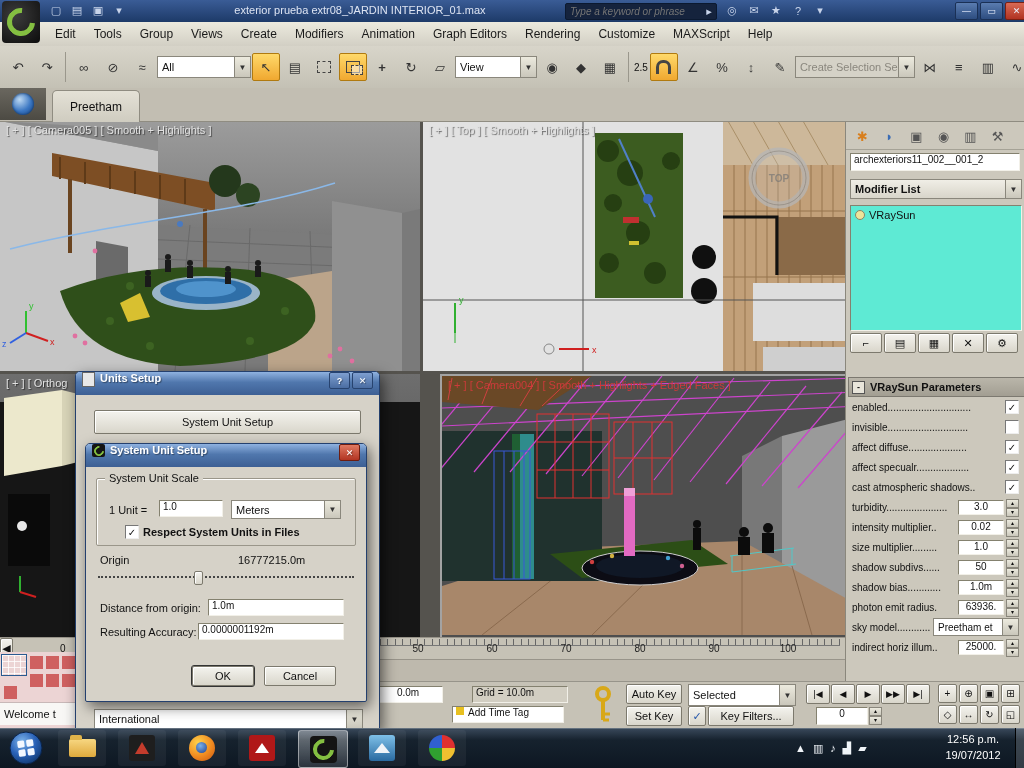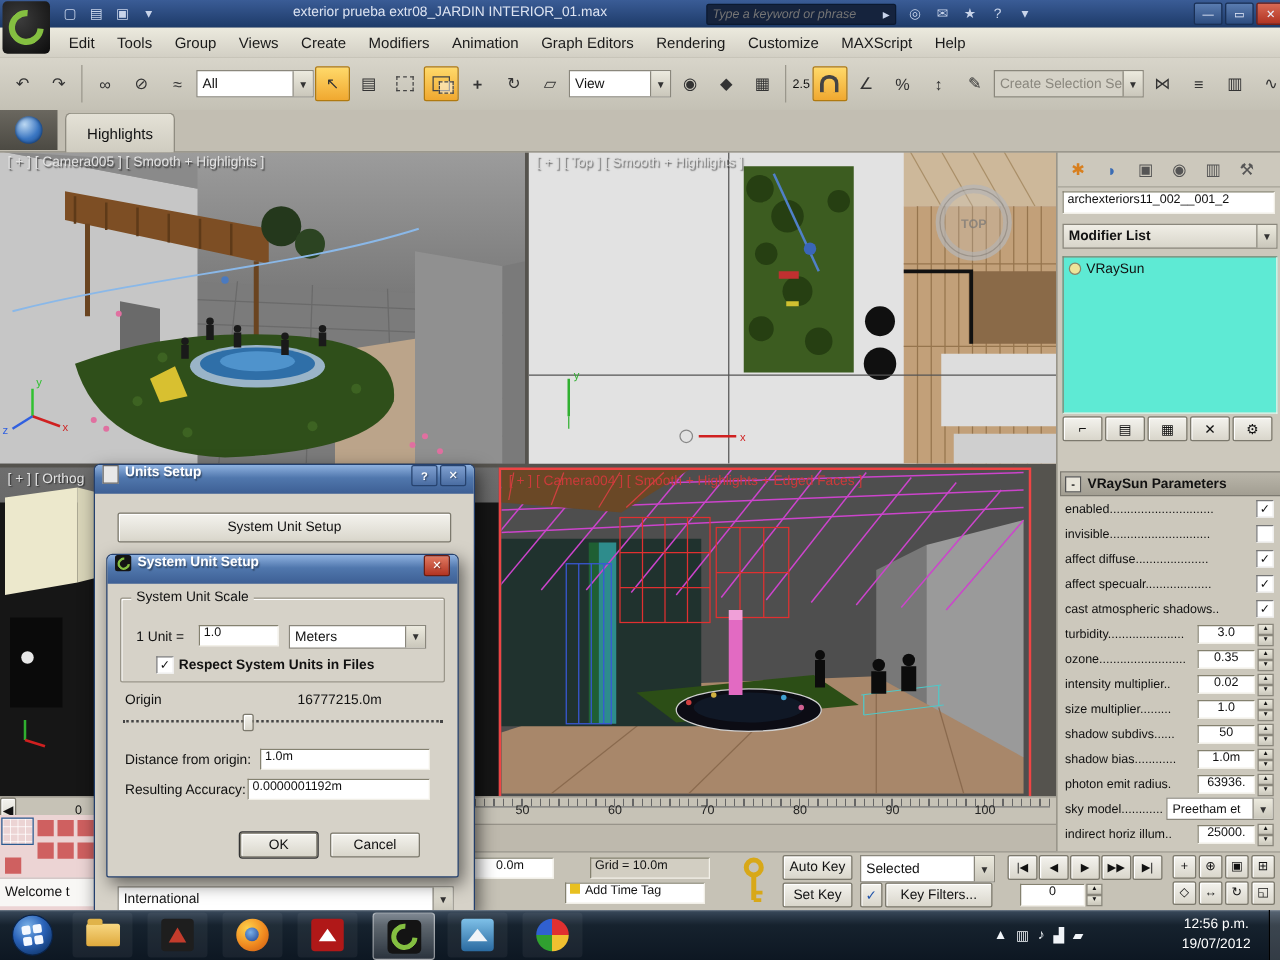--- a/index.html
+++ b/index.html
@@ -39,21 +39,21 @@
   #globe-btn{left:0;top:0;width:46px;height:32px;background:linear-gradient(#6a675f,#4c4a43);display:flex;align-items:center;justify-content:center;cursor:pointer}
   #globe-btn .g{width:22px;height:22px;border-radius:50%;background:radial-gradient(circle at 35% 30%,#bcd8f2,#3a76c2 55%,#1c4a8a);box-shadow:inset 0 0 3px #0a2a55}
   #flytab{left:52px;top:2px;width:86px;height:31px;background:linear-gradient(#e4e1d6,#cfccc0);border:1px solid #8f8c81;border-bottom:none;border-radius:5px 5px 0 0;display:flex;align-items:center;justify-content:center;font-size:12px;cursor:pointer}
   
   #vp-wrap{left:0;top:121px;width:845px;height:516px;background:#55534e;z-index:1}
   .vp{position:absolute;overflow:hidden;cursor:crosshair}
   .vp-label{position:absolute;top:3px;left:6px;font-size:11px;color:#e2e2e2;text-shadow:1px 1px 1px rgba(0,0,0,.55);cursor:pointer;white-space:nowrap}
   #vp-tl{left:0;top:0;width:420px;height:250px;background:linear-gradient(#9c9c9c,#7a7a7a 45%,#5f5f5f)}
   #vp-tr{left:423px;top:0;width:422px;height:250px;background:#bdbdbd}
   #vp-bl{left:0;top:253px;width:420px;height:263px;background:linear-gradient(#6e6e6e,#3c3c3c)}
-  #vp-br{left:399px;top:253px;width:422px;height:263px;border:2px solid #ef4444;background:#4e4e4e}
+  #vp-br{left:440px;top:253px;width:422px;height:263px;border:2px solid #a3a3a3;background:#4e4e4e}
   #vp-br .vp-label{color:#cc3a3a;text-shadow:none}
   
   #cpanel{left:845px;top:121px;width:179px;height:560px;background:#ccc8bc;border-left:1px solid #8a877c;z-index:2}
   #cp-tabs{position:absolute;left:0;top:2px;width:179px;height:26px;display:flex;align-items:center;padding-left:4px;gap:2px;border-bottom:1px solid #a5a296}
   .cp-tab{width:25px;height:22px;display:flex;align-items:center;justify-content:center;font-size:13px;border-radius:2px;cursor:pointer}
   .fld{background:#fff;border:1px solid;border-color:#84816f #f2f0e8 #f2f0e8 #84816f;font-size:10px;display:flex;align-items:flex-start;padding:0 3px;box-sizing:border-box}
   .cbtn{background:linear-gradient(#f4f3ee,#d9d6cb);border:1px solid #7c796d;border-radius:2px;display:flex;align-items:center;justify-content:center;font-size:11px;cursor:pointer;box-shadow:inset 1px 1px 0 #fff;box-sizing:border-box}
   .chk{width:12px;height:12px;background:#fff;border:1px solid;border-color:#777 #eee #eee #777;display:flex;align-items:center;justify-content:center;font-size:10px;color:#111;cursor:pointer;flex:none}
   .spin{display:flex;flex-direction:column;width:13px;height:16px;flex:none}
   .spin i{flex:1;font-style:normal;font-size:6px;line-height:7px;display:flex;align-items:center;justify-content:center;background:linear-gradient(#eceade,#cac7bb);border:1px solid #8a877c;cursor:pointer}
@@ -206,21 +206,21 @@
     <span class="t-btn">≡</span>
     <span class="t-btn">▥</span>
     <span class="t-btn">∿</span>
 
   </div>
 
   <div id="tabrow" class="abs">
     <div id="globe-btn" class="abs">
         <span class="g"></span>
       </div>
-    <div id="flytab" class="abs">Highlights</div>
+    <div id="flytab" class="abs">Preetham</div>
   </div>
 
   <div id="vp-wrap" class="abs">
 
     <div id="vp-tl" class="vp">
       <svg width="420" height="250" viewBox="0 0 420 250">
         <polygon points="0,96 420,118 420,250 0,250" fill="#7b7b7b"></polygon>
         <g stroke="#6a6a6a" stroke-width="1">
           <line x1="0" y1="112" x2="420" y2="130"></line>
             <line x1="0" y1="132" x2="420" y2="148"></line>
@@ -521,28 +521,20 @@
         </div>
       <div class="cp-row">
           <span class="lbl">turbidity......................</span>
           <span class="fld">3.0</span>
           <span class="spin">
             <i>▴</i>
             <i>▾</i>
           </span>
         </div>
       <div class="cp-row">
-          <span class="lbl">ozone.........................</span>
-          <span class="fld">0.35</span>
-          <span class="spin">
-            <i>▴</i>
-            <i>▾</i>
-          </span>
-        </div>
-      <div class="cp-row">
           <span class="lbl">intensity multiplier..</span>
           <span class="fld">0.02</span>
           <span class="spin">
             <i>▴</i>
             <i>▾</i>
           </span>
         </div>
       <div class="cp-row">
           <span class="lbl">size multiplier.........</span>
           <span class="fld">1.0</span>

